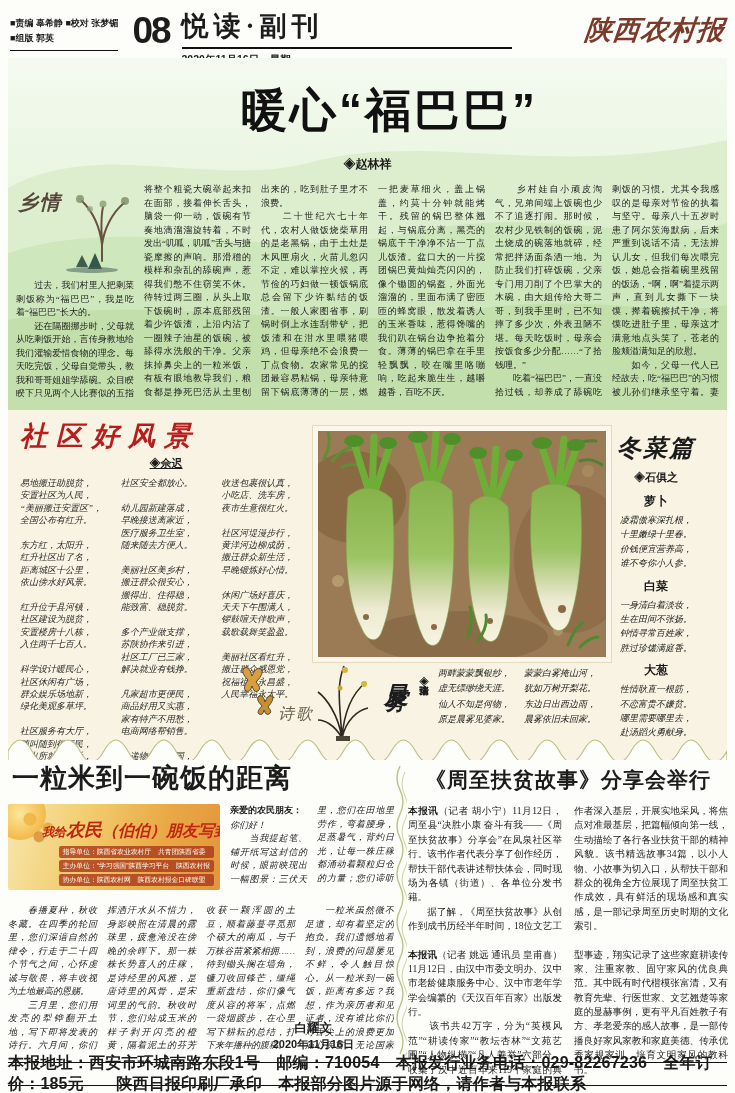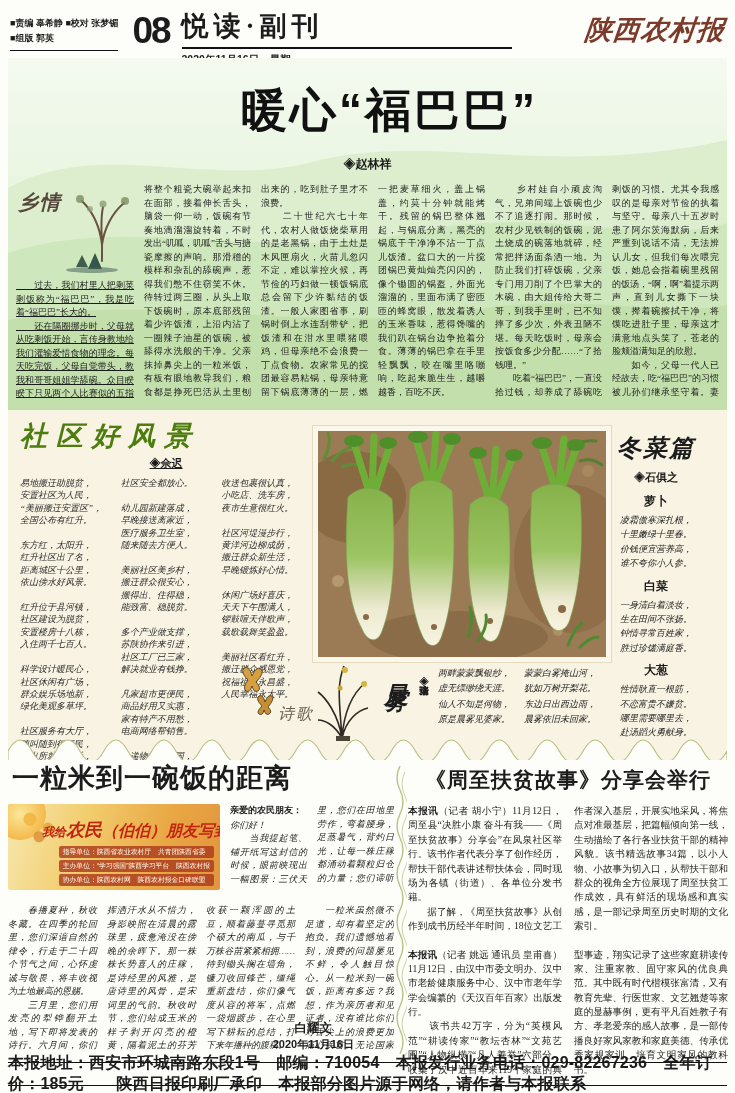--- a/index.html
+++ b/index.html
@@ -19,32 +19,32 @@
             transform:skewX(-6deg);letter-spacing:1px;margin-top:4px;}
   
   .feature{position:absolute;top:58px;left:8px;right:8px;height:352px;
            background:linear-gradient(#f4faf0 0%,#e7f4dd 45%,#d5ecc4 100%);overflow:hidden;}
   .feature svg.hills{position:absolute;inset:0;}
   .fwrap{position:relative;z-index:2;height:100%;}
   .ftitle{text-align:center;font-family:"Liberation Sans",sans-serif;font-size:46px;font-weight:900;
           letter-spacing:3px;margin:22px 0 0;color:#111;padding-left:44px;}
   .fauthor{text-align:center;font-size:12px;font-weight:bold;margin:14px 0 10px;}
   .fbody{display:flex;padding:0 8px;height:218px;overflow:hidden;}
-  .fleft{width:118px;flex:none;margin-right:10px;text-decoration:underline;}
+  .fleft{width:118px;flex:none;margin-right:10px;}
   .xiangart{height:96px;position:relative;}
   .xiangqing{position:absolute;left:2px;top:6px;font-size:20px;font-weight:bold;font-style:italic;
              color:#55453a;letter-spacing:2px;}
   .xiangart svg{position:absolute;right:0;top:0;}
   .fcol1,.fcols{font-size:9px;line-height:1.5;text-align:justify;}
   .fcols{flex:1;column-count:5;column-gap:10px;}
   
   .midband{position:absolute;top:410px;left:8px;right:8px;height:350px;background:#f8f3e2;overflow:hidden;}
   .scallop{position:absolute;left:0;right:0;bottom:-1px;z-index:5;}
   .community{position:absolute;left:12px;top:8px;width:292px;z-index:2;}
-  .ctitle{font-size:27px;font-weight:900;font-style:italic;letter-spacing:9px;color:#4d7c0f;margin:0 0 2px;}
+  .ctitle{font-size:27px;font-weight:900;font-style:italic;letter-spacing:9px;color:#b91c1c;margin:0 0 2px;}
   .cauthor{text-align:center;font-size:11px;font-weight:bold;margin:2px 0 6px;text-decoration:underline;}
   .ccols{display:flex;gap:10px;}
   .ccol{flex:1;font-size:9px;font-style:italic;line-height:1.38;color:#2a2a2a;}
   .photo{position:absolute;left:305px;top:16px;width:288px;height:226px;border:5px solid #fbf7ea;
          box-shadow:0 0 0 1px #e3dac0;z-index:2;}
   .winterveg{position:absolute;right:10px;top:22px;width:122px;text-align:center;z-index:2;}
   .wtitle{font-size:24px;font-weight:900;font-style:italic;letter-spacing:2px;margin:0 0 6px;}
   .wauthor{font-size:11px;font-weight:bold;margin-bottom:8px;}
   .whead{font-size:12px;font-weight:bold;margin:7px 0 3px;}
   .wlines{font-size:9px;font-style:italic;line-height:1.6;}

